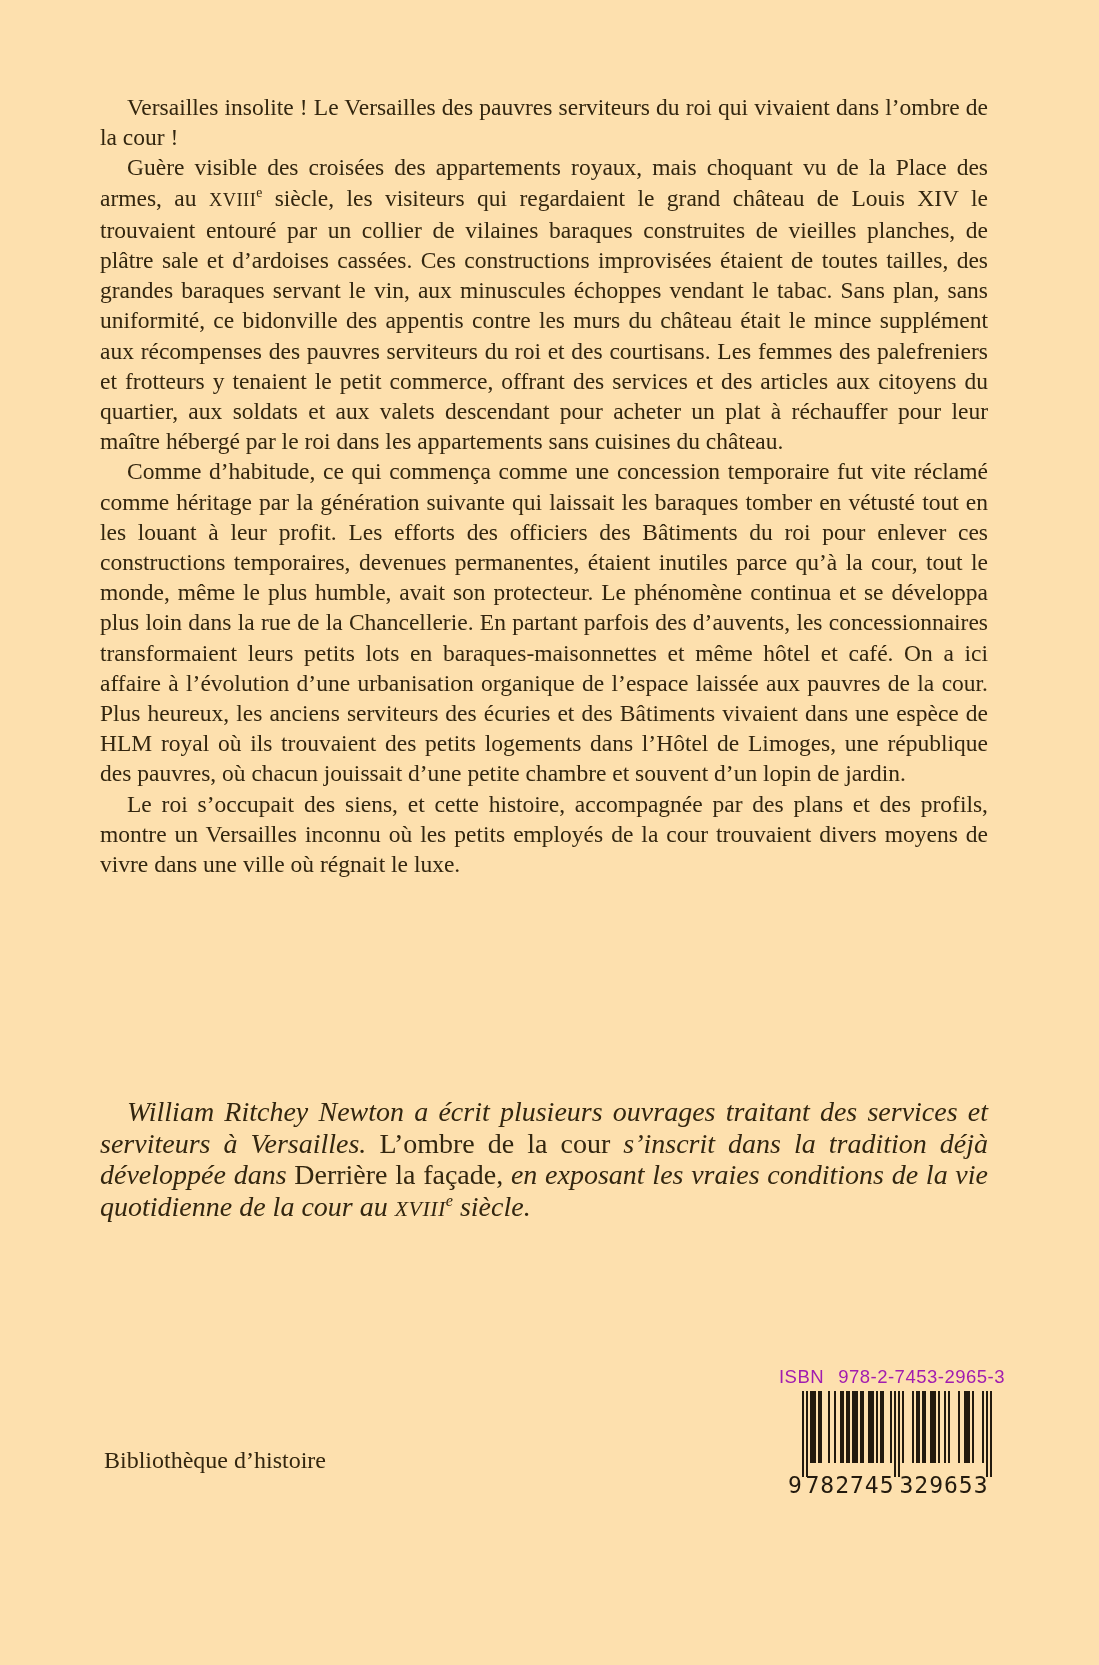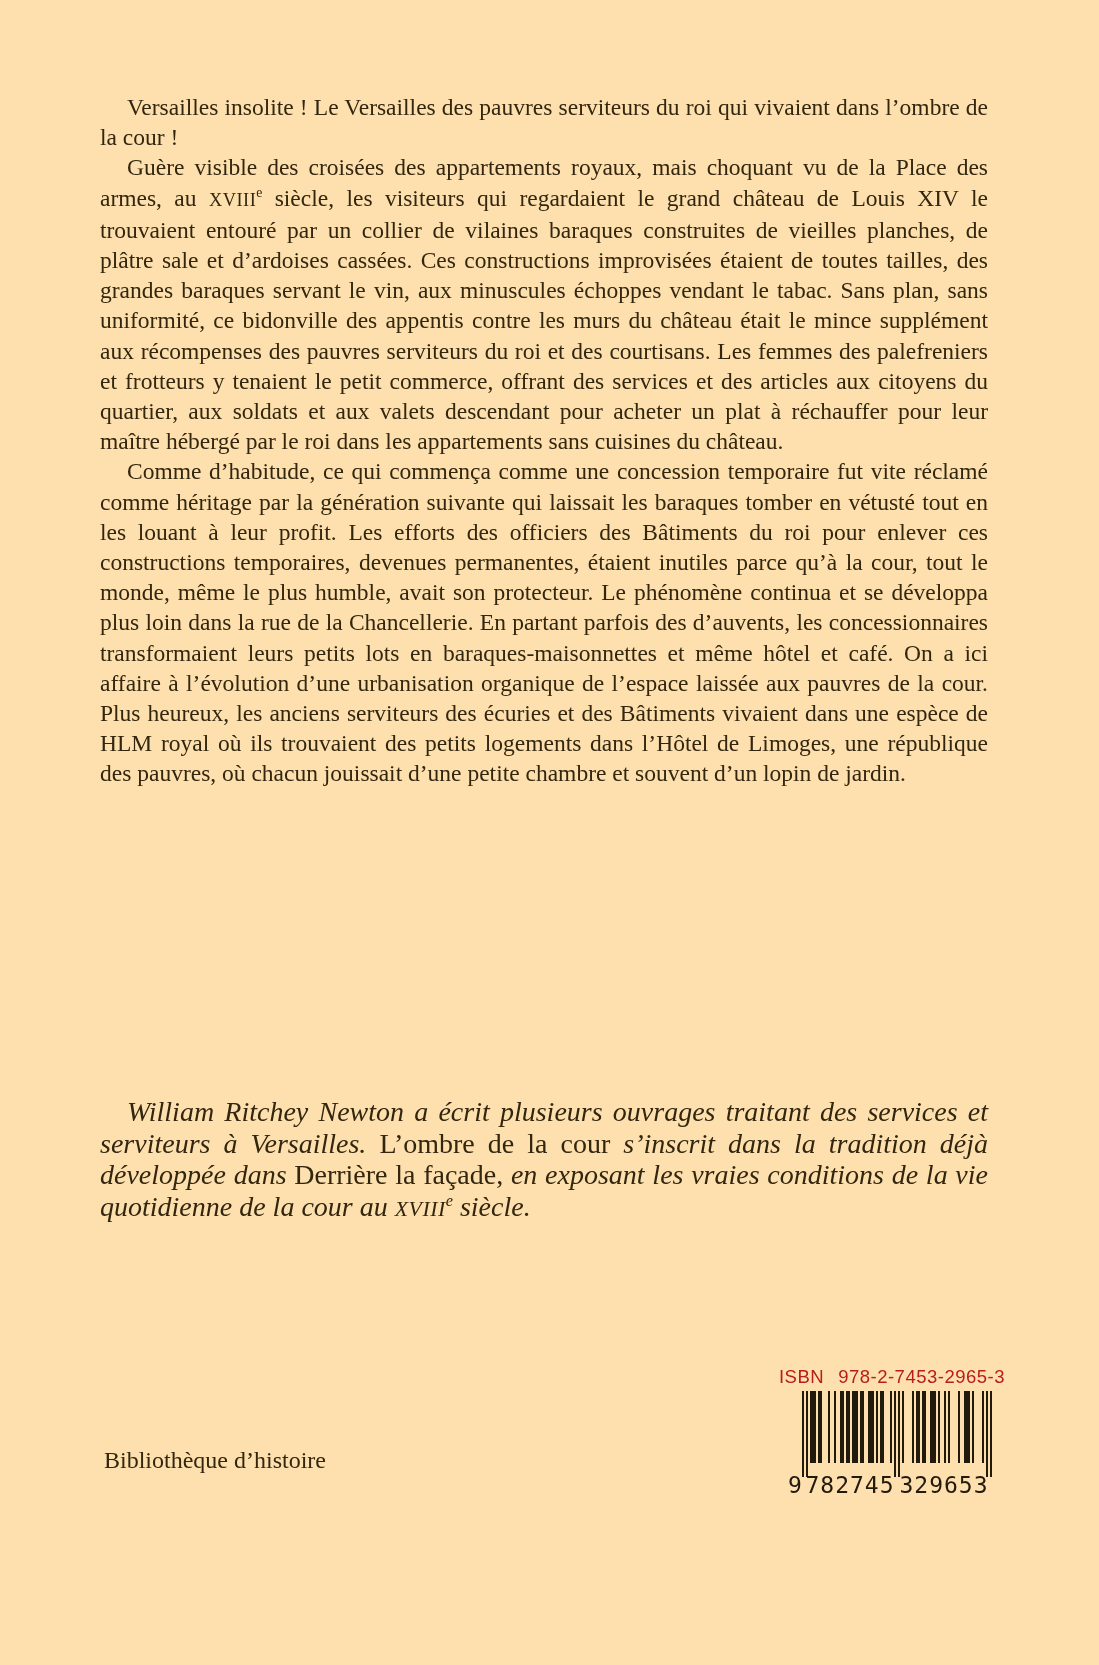--- a/index.html
+++ b/index.html
@@ -48,21 +48,21 @@
     position: absolute;
     left: 776px;
     top: 1366px;
     width: 232px;
     text-align: center;
   }
   .isbn-line {
     font-family: "Liberation Sans", sans-serif;
     font-size: 18.5px;
     letter-spacing: 0.5px;
-    color: #b91c1c;
+    color: #a21caf;
     white-space: nowrap;
     margin-bottom: 3px;
   }
   .isbn-line .isbn-label { margin-right: 14px; }
   .barcode-svg { display: block; margin: 0 auto; }
   .barcode-svg rect { fill: #231a0e; }
   .barcode-svg text {
     font-family: "DejaVu Sans Mono", monospace;
     font-size: 23px;
     fill: #231a0e;
@@ -71,20 +71,21 @@
 </style>
 </head>
 <body>
 
 <div class="cover">
 
   <div class="synopsis">
     <p><span class="run-n">Versailles insolite&nbsp;! Le Versailles des pauvres serviteurs du roi qui vivaient dans l’ombre de la cour&nbsp;!</span></p>
     <p><span class="run-n">Guère visible des croisées des appartements royaux, mais choquant vu de la Place des armes, au </span><span class="run-sc">XVIII</span><span class="run-sup">e</span><span class="run-n"> siècle, les visiteurs qui regardaient le grand château de Louis XIV le trouvaient entouré par un collier de vilaines baraques construites de vieilles planches, de plâtre sale et d’ardoises cassées. Ces constructions improvisées étaient de toutes tailles, des grandes baraques servant le vin, aux minuscules échoppes vendant le tabac. Sans plan, sans uniformité, ce bidonville des appentis contre les murs du château était le mince supplément aux récompenses des pauvres serviteurs du roi et des courtisans. Les femmes des palefreniers et frotteurs y tenaient le petit commerce, offrant des services et des articles aux citoyens du quartier, aux soldats et aux valets descendant pour acheter un plat à réchauffer pour leur maître hébergé par le roi dans les appartements sans cuisines du château.</span></p>
     <p><span class="run-n">Comme d’habitude, ce qui commença comme une concession temporaire fut vite réclamé comme héritage par la génération suivante qui laissait les baraques tomber en vétusté tout en les louant à leur profit. Les efforts des officiers des Bâtiments du roi pour enlever ces constructions temporaires, devenues permanentes, étaient inutiles parce qu’à la cour, tout le monde, même le plus humble, avait son protecteur. Le phénomène continua et se développa plus loin dans la rue de la Chancellerie. En partant parfois des d’auvents, les concessionnaires transformaient leurs petits lots en baraques-maisonnettes et même hôtel et café. On a ici affaire à l’évolution d’une urbanisation organique de l’espace laissée aux pauvres de la cour. Plus heureux, les anciens serviteurs des écuries et des Bâtiments vivaient dans une espèce de HLM royal où ils trouvaient des petits logements dans l’Hôtel de Limoges, une république des pauvres, où chacun jouissait d’une petite chambre et souvent d’un lopin de jardin.</span></p>
+    <p><span class="run-n">Le roi s’occupait des siens, et cette histoire, accompagnée par des plans et des profils, montre un Versailles inconnu où les petits employés de la cour trouvaient divers moyens de vivre dans une ville où régnait le luxe.</span></p>
   </div>
 
   <div class="bio">
     <p><span class="run-n">William Ritchey Newton a écrit plusieurs ouvrages traitant des services et serviteurs à Versailles. </span><span class="run-roman">L’ombre de la cour</span><span class="run-n"> s’inscrit dans la tradition déjà développée dans </span><span class="run-roman">Derrière la façade,</span><span class="run-n"> en exposant les vraies conditions de la vie quotidienne de la cour au </span><span class="run-sc">XVIII</span><span class="run-sup">e</span><span class="run-n"> siècle.</span></p>
   </div>
 
   <div class="barcode-block">
     <div class="isbn-line">
       <span class="isbn-label">ISBN</span><span>978-2-7453-2965-3</span>
     </div>

